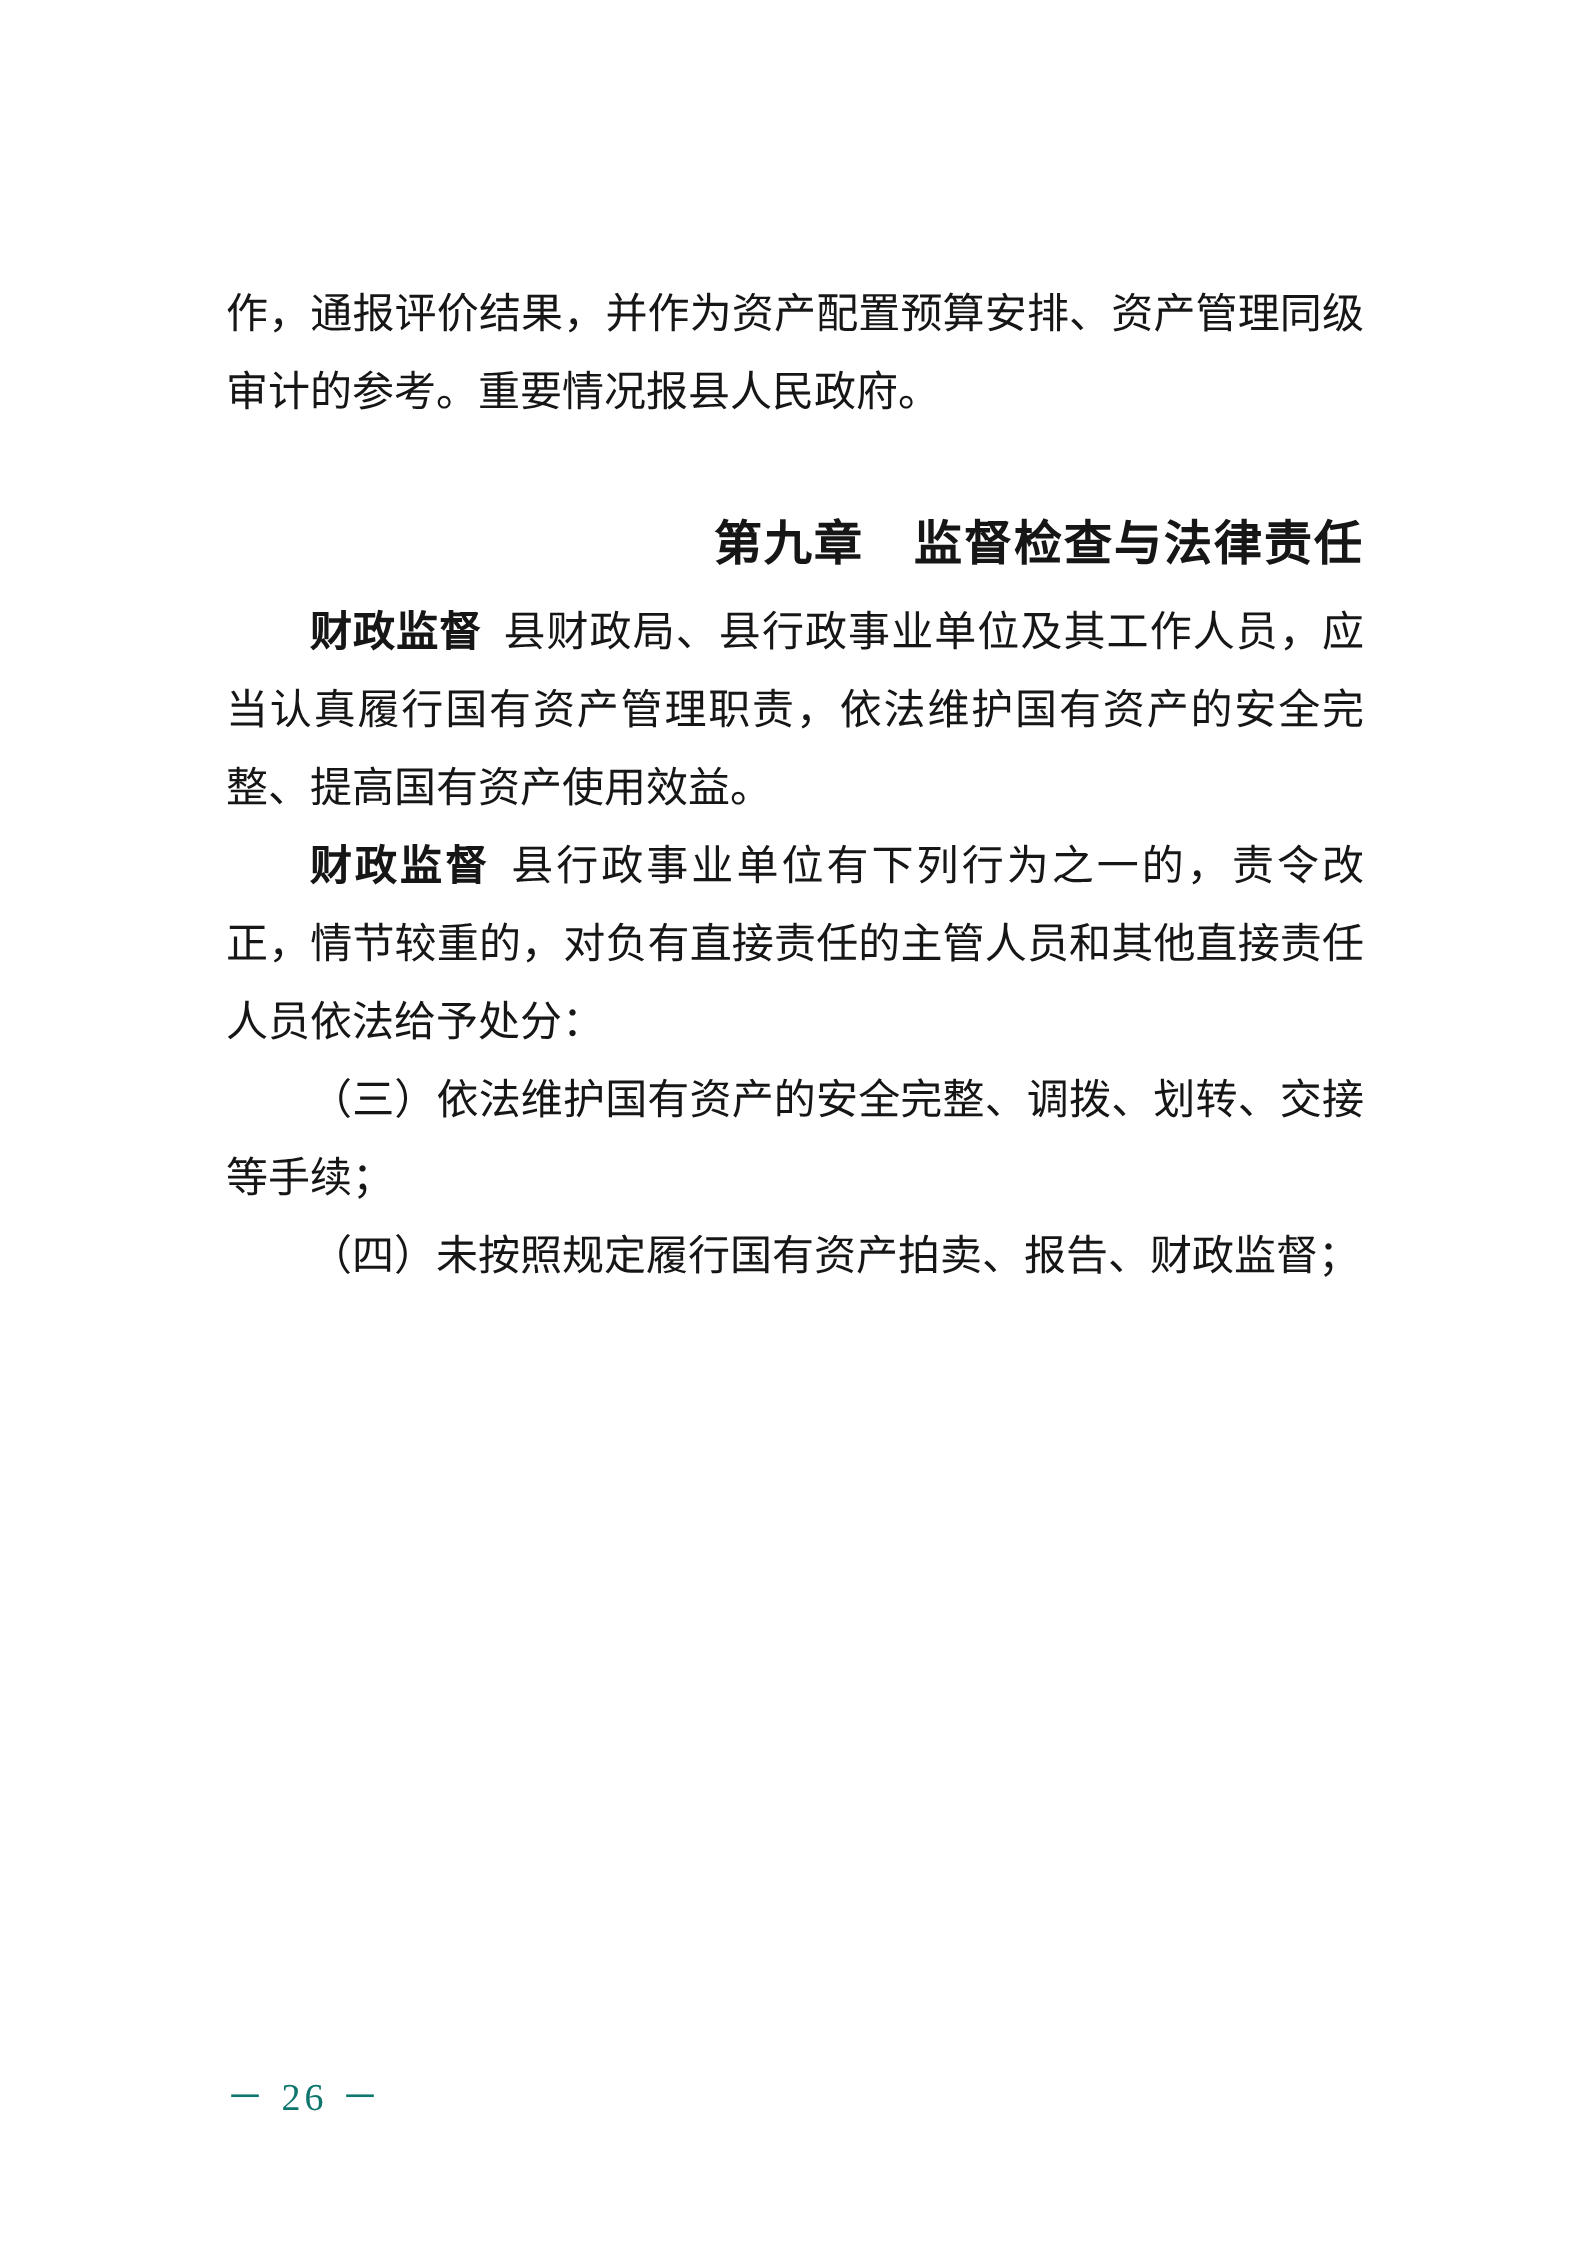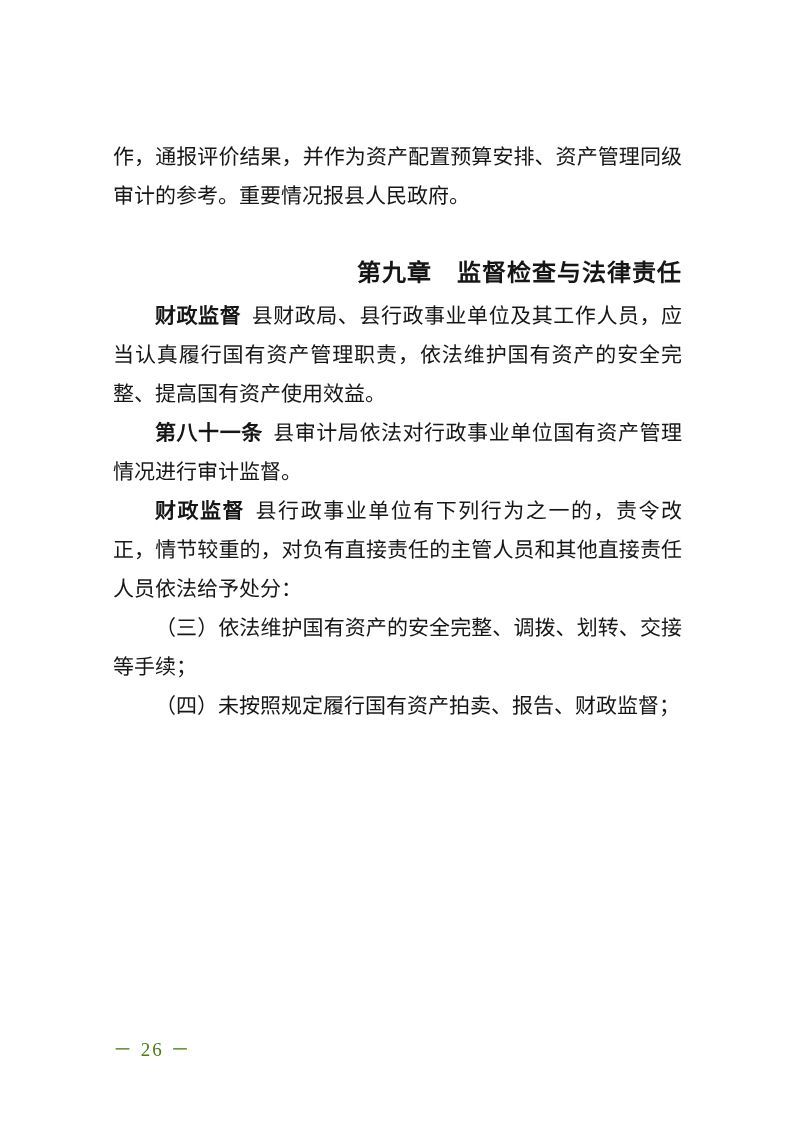--- a/index.html
+++ b/index.html
@@ -47,42 +47,39 @@
     text-indent: 0;
     margin: 36px 0 3px 0;
     letter-spacing: 1px;
   }
   .footer {
     position: absolute;
     left: 113px;
     top: 1038px;
     font-size: 19px;
     line-height: 24px;
-    color: #4d7c0f;
+    color: #0f766e;
     letter-spacing: 2px;
   }
 </style>
 </head>
 <body>
 
 <div class="page">
 
   <div class="content">
 
     <p class="para continuation">作，通报评价结果，并作为资产配置预算安排、资产管理同级审计的参考。重要情况报县人民政府。</p>
 
     <p class="para chapter-heading">第九章　监督检查与法律责任</p>
 
     <p class="para">
       <span class="article-num">财政监督</span><span>县财政局、县行政事业单位及其工作人员，应当认真履行国有资产管理职责，依法维护国有资产的安全完整、提高国有资产使用效益。</span>
     </p>
 
-    <p class="para">
-      <span class="article-num">第八十一条</span><span>县审计局依法对行政事业单位国有资产管理情况进行审计监督。</span>
-    </p>
 
 
     <p class="para">
       <span class="article-num">财政监督</span><span>县行政事业单位有下列行为之一的，责令改正，情节较重的，对负有直接责任的主管人员和其他直接责任人员依法给予处分：</span>
     </p>
 
 
 
     <p class="para">（三）依法维护国有资产的安全完整、调拨、划转、交接等手续；</p>
 

